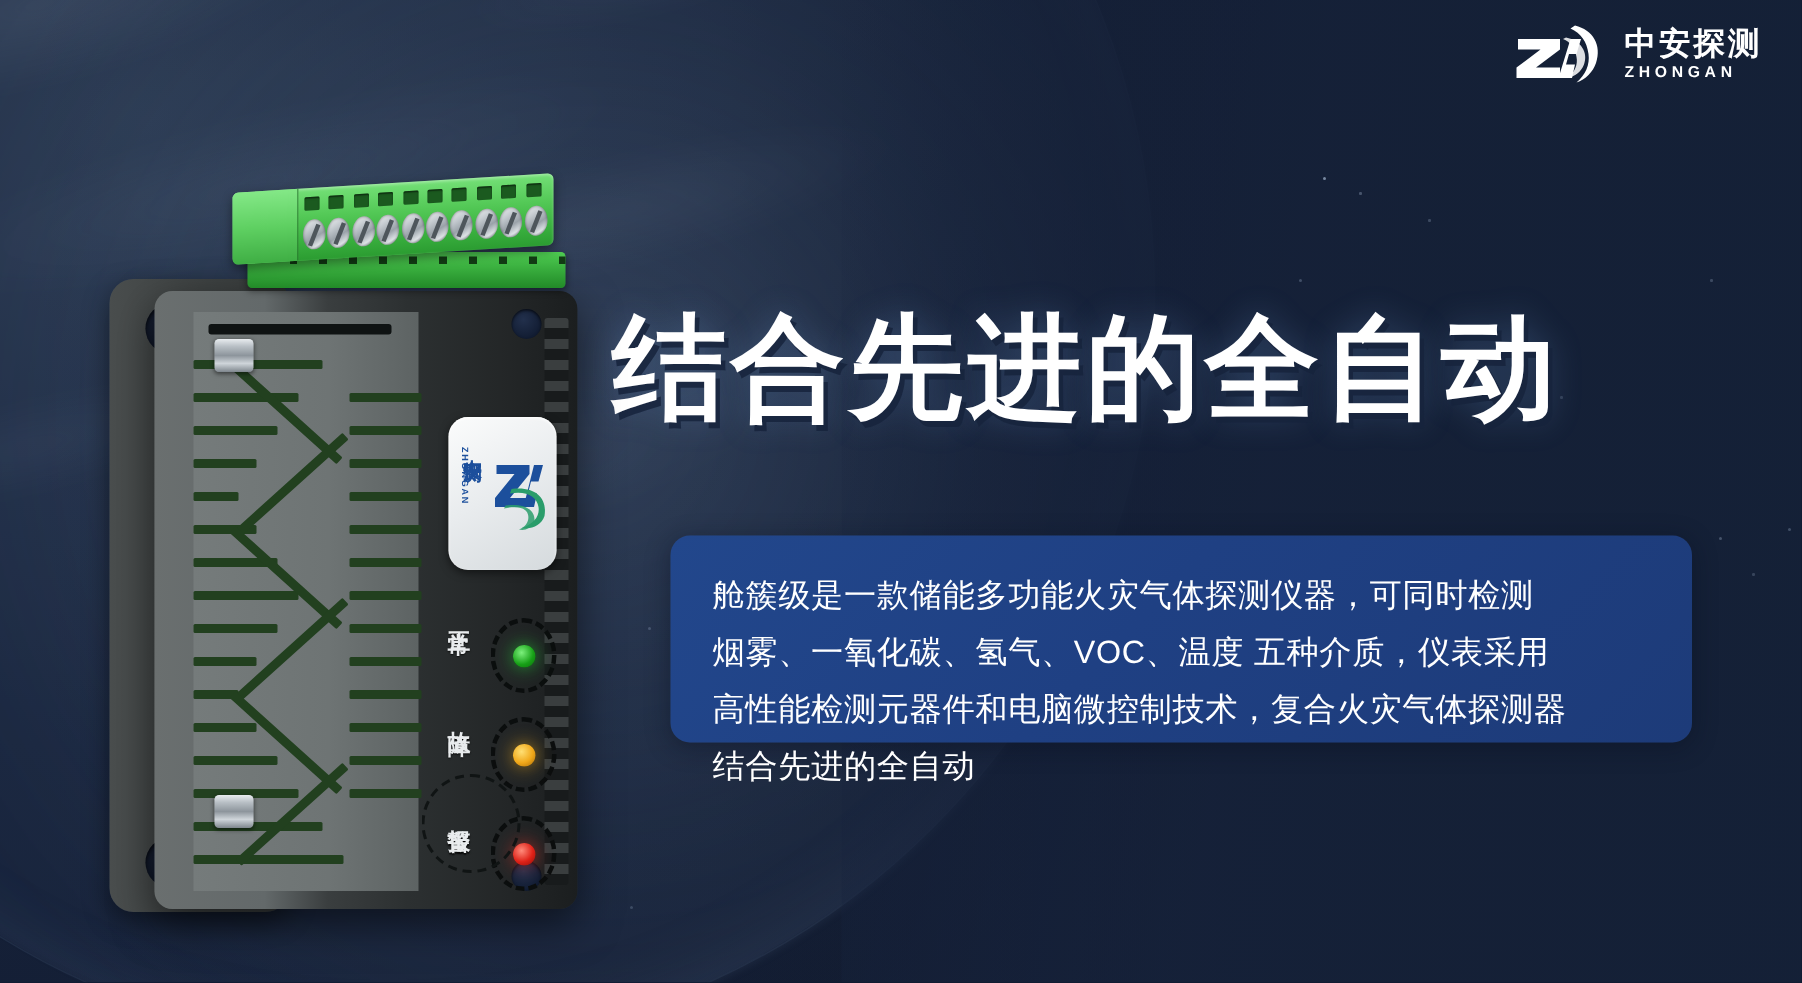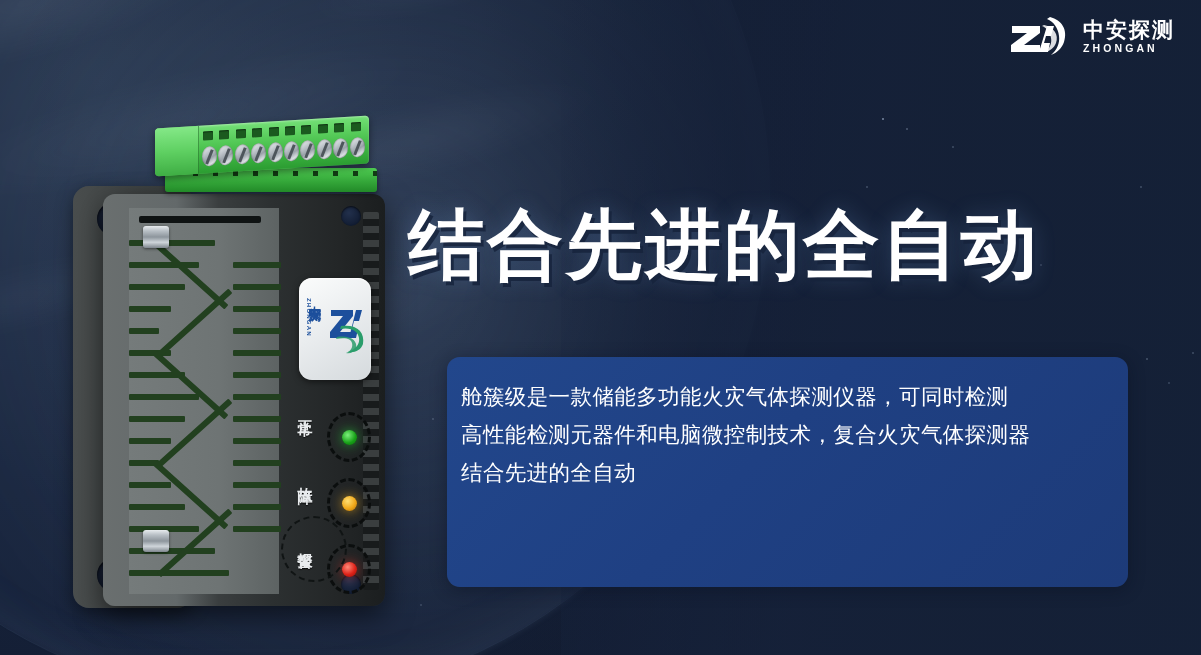--- a/index.html
+++ b/index.html
@@ -127,25 +127,25 @@
     letter-spacing: 3px;
     white-space: nowrap;
     text-shadow:
       3px 4px 0 rgba(22,35,60,0.85),
       0 0 22px rgba(120,165,225,0.30);
   }
 
   
   .desc-panel {
     position: absolute; left: 447px; top: 357px;
-    width: 681px; height: 230px;
+    width: 681px; height: 138px;
     border-radius: 13px;
     background: linear-gradient(135deg, #22478c 0%, #1f4083 45%, #1d3b79 100%);
     box-shadow: 0 3px 16px rgba(8,16,34,0.45);
-    padding: 21px 30px 0 14px;
+    padding: 21px 30px 0 28px;
   }
   .desc-line {
     font-size: 21.5px;
     color: #ffffff;
     line-height: 38px;
     letter-spacing: 0.4px;
     white-space: nowrap;
   }
 
   
@@ -377,20 +377,21 @@
       <span class="logo-cn">中安探测</span>
       <span class="logo-en">ZHONGAN</span>
     </div>
   </div>
 
 
   <div class="headline">结合先进的全自动</div>
 
   <div class="desc-panel">
     <div class="desc-line">舱簇级是一款储能多功能火灾气体探测仪器，可同时检测</div>
+    <div class="desc-line">烟雾、一氧化碳、氢气、VOC、温度 五种介质，仪表采用</div>
     <div class="desc-line">高性能检测元器件和电脑微控制技术，复合火灾气体探测器</div>
     <div class="desc-line">结合先进的全自动</div>
   </div>
 
   <div class="product">
 
     <div class="bracket">
       <div class="bracket-hole top"></div>
       <div class="bracket-hole bottom"></div>
       <div class="bracket-slot"></div>

